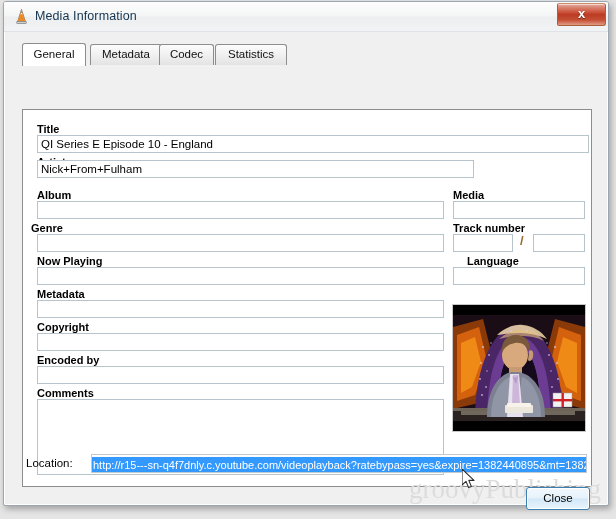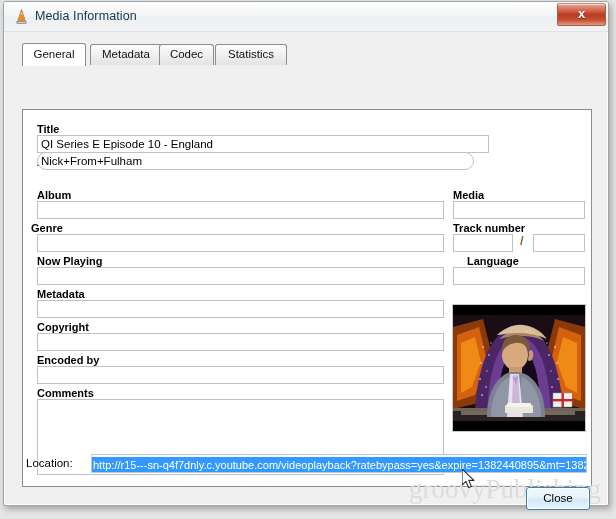--- a/index.html
+++ b/index.html
@@ -292,24 +292,24 @@
     <div class="tabstrip">
       <div class="tab active" style="left:0px;width:64px;"><span>General</span></div>
       <div class="tab" style="left:52px;width:72px;margin-left:16px;"><span>Metadata</span></div>
       <div class="tab" style="left:137px;width:55px;"><span>Codec</span></div>
       <div class="tab" style="left:193px;width:72px;"><span>Statistics</span></div>
     </div>
 
     <div class="tabpage">
 
       <div class="fld-label" style="left:14px;top:13px;">Title</div>
-      <input class="fld-input" style="left: 14px; top: 25px; width: 452px; height: 18px;" value="QI Series E Episode 10 - England">
+      <input class="fld-input" style="left: 14px; top: 25px; width: 552px; height: 18px;" value="QI Series E Episode 10 - England">
 
       <div class="fld-label" style="left:14px;top:46px;">Artist</div>
-      <input class="fld-input" style="left: 14px; top: 42px; width: 437px; height: 18px; border-radius: 9px;" value="Nick+From+Fulham">
+      <input class="fld-input" style="left: 14px; top: 50px; width: 437px; height: 18px;" value="Nick+From+Fulham">
 
       <div class="fld-label" style="left:14px;top:79px;">Album</div>
       <input class="fld-input" style="left: 14px; top: 91px; width: 407px; height: 18px;" value="">
 
       <div class="fld-label" style="left:8px;top:112px;">Genre</div>
       <input class="fld-input" style="left: 14px; top: 124px; width: 407px; height: 18px;" value="">
 
       <div class="fld-label" style="left:14px;top:145px;">Now Playing</div>
       <input class="fld-input" style="left: 14px; top: 157px; width: 407px; height: 18px;" value="">
 

